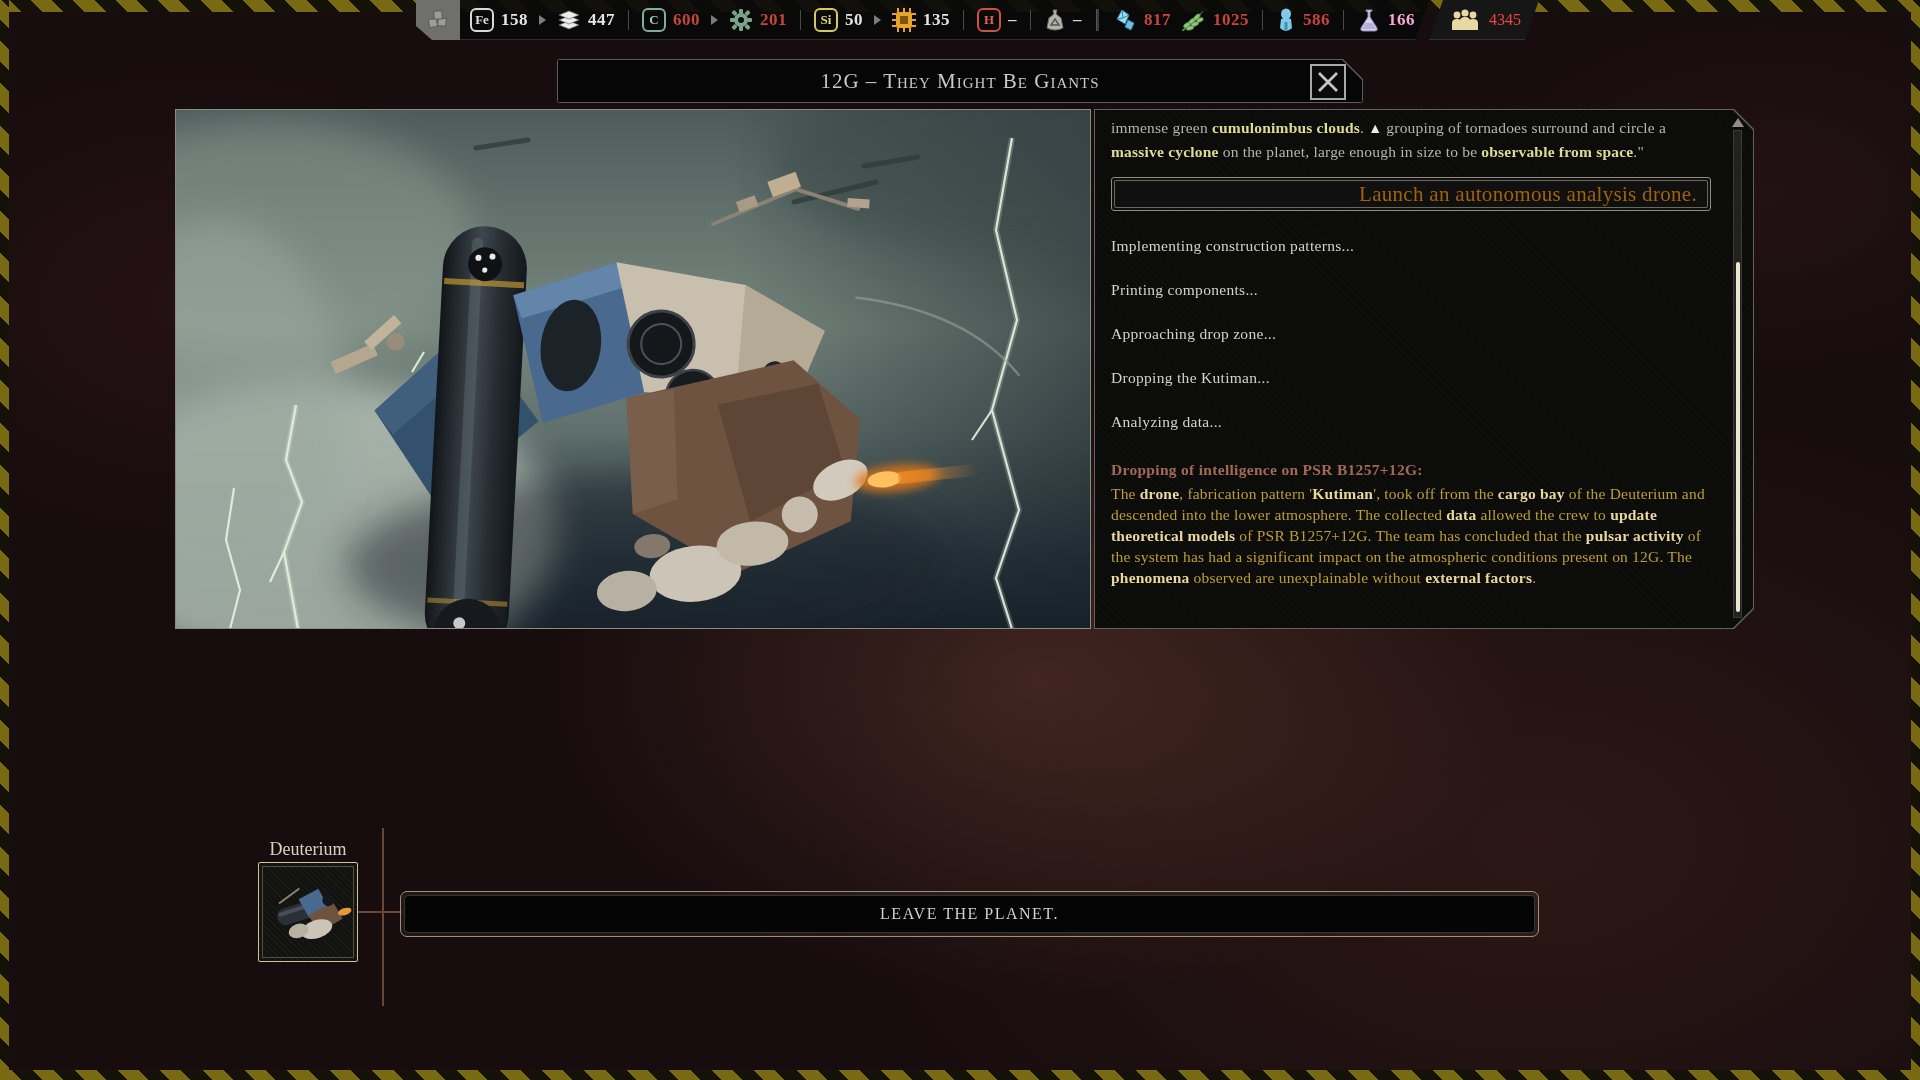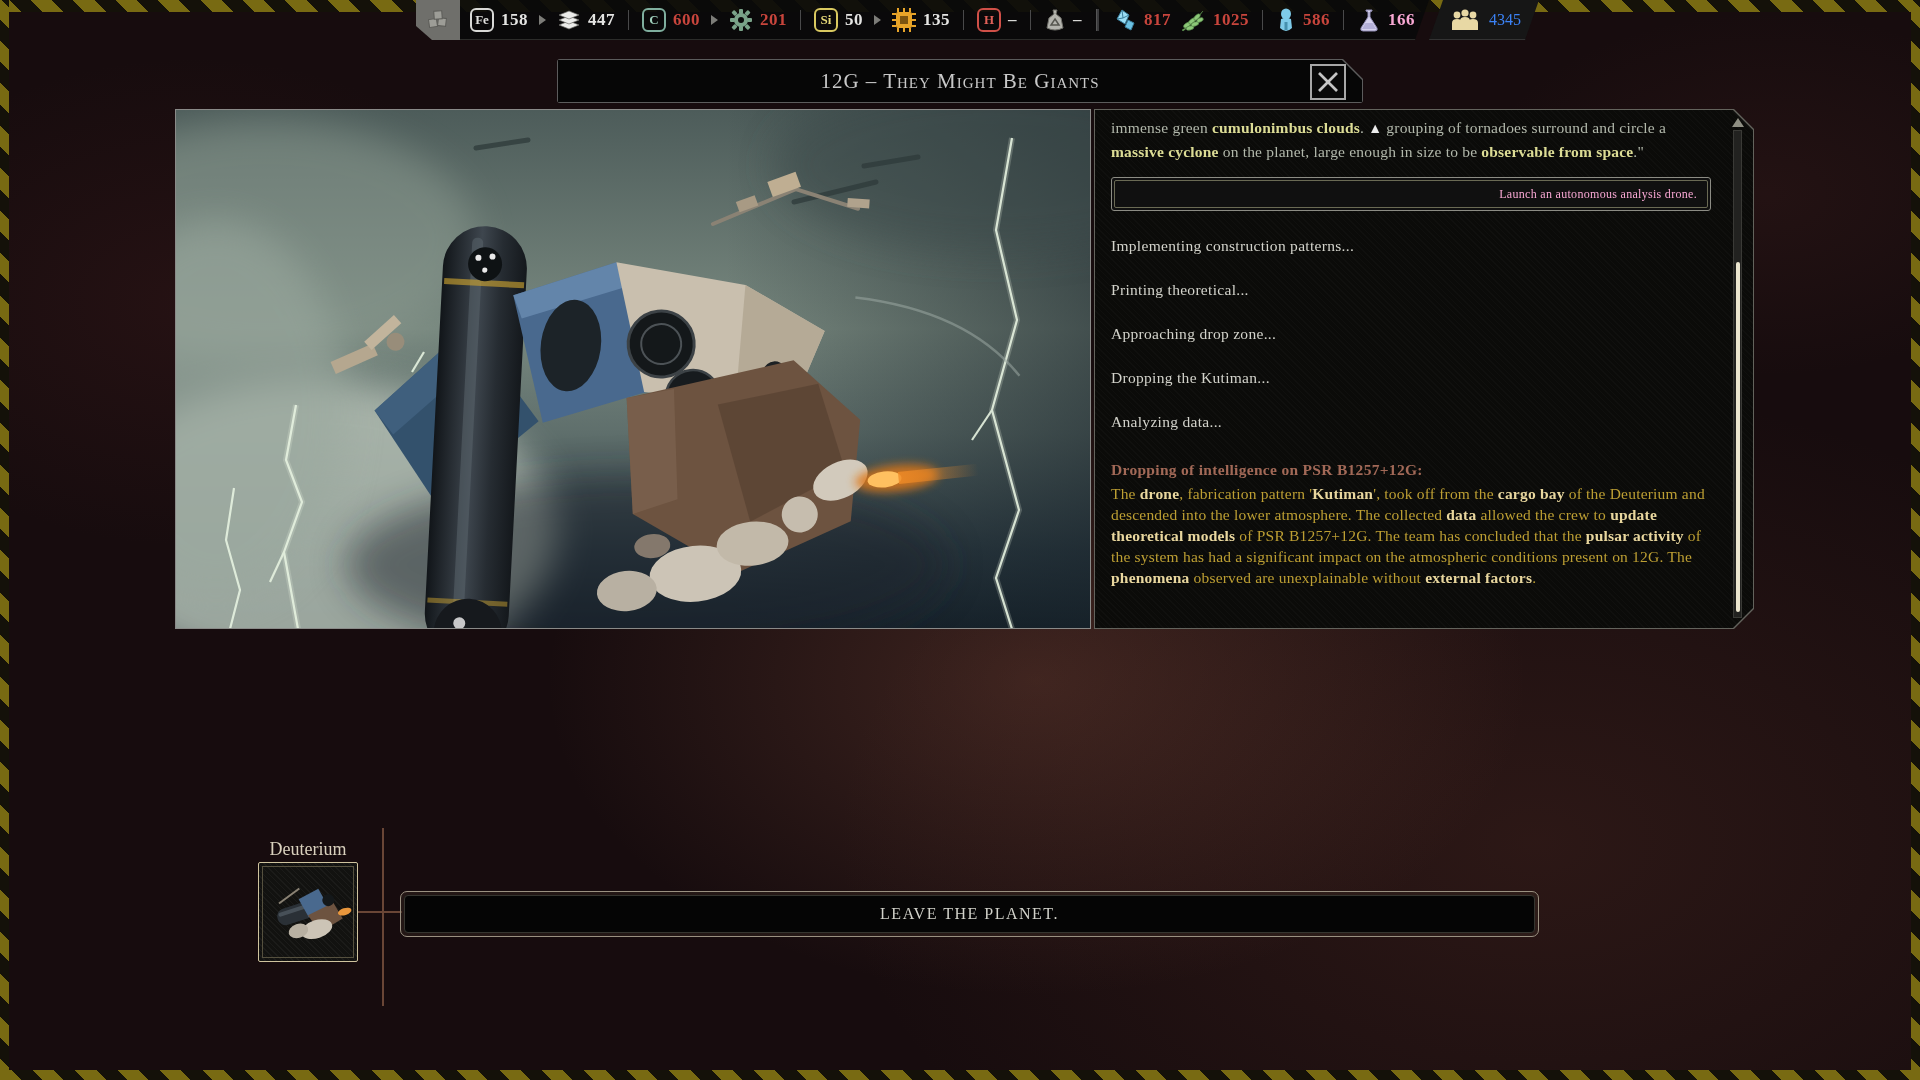--- a/index.html
+++ b/index.html
@@ -56,21 +56,21 @@
     background:#63635c;clip-path:polygon(0 0,calc(100% - 20px) 0,100% 20px,100% calc(100% - 20px),calc(100% - 20px) 100%,0 100%);}
   .panel{position:absolute;inset:1px;background:#0b0b09;
     clip-path:polygon(0 0,calc(100% - 20px) 0,100% 20px,100% calc(100% - 20px),calc(100% - 20px) 100%,0 100%);
     background-image:repeating-linear-gradient(45deg,rgba(255,255,255,.02) 0 1px,transparent 1px 4px);}
   .panel-content{position:absolute;left:16px;right:42px;top:6px;bottom:6px;font-size:15.5px;}
   .intro{color:#b2b8ab;line-height:23px;letter-spacing:.2px;}
   .intro .seg-bold{font-weight:bold;color:#dcdc95;}
   .intro .seg-tri{color:#ececec;font-size:14px;}
   .choice-btn{margin-top:14px;border:1px solid #8c8c84;border-radius:3px;padding:2px;background:#101010;cursor:pointer;}
   .choice-inner{border:1px solid #6a6a54;border-radius:2px;min-height:28px;display:flex;align-items:center;justify-content:flex-end;padding:0 10px;}
-  .choice-label{color:#f9a8d4;font-size:12px;letter-spacing:.3px;}
+  .choice-label{color:#a16207;font-size:21px;letter-spacing:.3px;}
   .status-line{color:#d3d3cb;margin-top:26px;letter-spacing:.3px;}
   .summary-head{color:#a26957;font-weight:bold;margin-top:30px;letter-spacing:.3px;}
   .summary{color:#bd9f33;line-height:21px;margin-top:4px;letter-spacing:.2px;}
   .summary .seg-bold{font-weight:bold;color:#e9d79e;}
   
   .scrollbar{position:absolute;right:8px;top:8px;bottom:10px;width:14px;}
   .scroll-up{position:absolute;top:0;left:1px;width:0;height:0;border-left:6px solid transparent;border-right:6px solid transparent;border-bottom:9px solid #8f8f83;cursor:pointer;}
   .scroll-track{position:absolute;top:12px;bottom:0;left:2px;width:9px;background:#222220;border:1px solid #3a3a36;}
   .scroll-thumb{position:absolute;left:2px;right:1px;top:27%;bottom:1%;background:#ece6cf;border-radius:4px;cursor:pointer;}
 
@@ -255,21 +255,21 @@
       <svg width="32" height="24" viewBox="0 0 32 24">
         <g fill="#e8d8a4">
           <circle cx="8" cy="7" r="3.4"></circle>
             <path d="M3,22 L3,15 Q3,11 8,11 Q13,11 13,15 L13,22 Z"></path>
           <circle cx="24" cy="7" r="3.4"></circle>
             <path d="M19,22 L19,15 Q19,11 24,11 Q29,11 29,15 L29,22 Z"></path>
           <circle cx="16" cy="5" r="3.6"></circle>
             <path d="M11,22 L11,13 Q11,9 16,9 Q21,9 21,13 L21,22 Z"></path>
         </g>
       </svg>
-      <span class="val" style="color: #3b82f6;">4345</span>
+      <span class="val" style="color: #ef4444;">4345</span>
     </div>
   </div>
 
   <div class="title-wrap">
     <div class="title-inner">
       <span class="title-text">12G – They Might Be Giants</span>
       <div class="close-btn">
         <svg width="26" height="26" viewBox="0 0 26 26">
           <line x1="4" y1="4" x2="22" y2="22" stroke="#c6c6c6" stroke-width="2.6"></line>
           <line x1="22" y1="4" x2="4" y2="22" stroke="#c6c6c6" stroke-width="2.6"></line>
@@ -406,21 +406,21 @@
 
         <div class="intro"><span class="seg-normal">immense green </span><span class="seg-bold">cumulonimbus clouds</span><span class="seg-normal">. </span><span class="seg-tri">▲</span><span class="seg-normal"> grouping of tornadoes surround and circle a </span><span class="seg-bold">massive cyclone</span><span class="seg-normal"> on the planet, large enough in size to be </span><span class="seg-bold">observable from space</span><span class="seg-normal">."</span></div>
 
         <div class="choice-btn">
           <div class="choice-inner">
             <span class="choice-label">Launch an autonomous analysis drone.</span>
           </div>
         </div>
 
         <div class="status-line">Implementing construction patterns...</div>
-        <div class="status-line">Printing theoretical...</div>
+        <div class="status-line">Printing components...</div>
         <div class="status-line">Approaching drop zone...</div>
         <div class="status-line">Dropping the Kutiman...</div>
         <div class="status-line">Analyzing data...</div>
 
         <div class="summary-head">Dropping of intelligence on PSR B1257+12G:</div>
         <div class="summary"><span class="seg-normal">The </span><span class="seg-bold">drone</span><span class="seg-normal">, fabrication pattern '</span><span class="seg-bold">Kutiman</span><span class="seg-normal">', took off from the </span><span class="seg-bold">cargo bay</span><span class="seg-normal"> of the Deuterium and descended into the lower atmosphere. The collected </span><span class="seg-bold">data</span><span class="seg-normal"> allowed the crew to </span><span class="seg-bold">update theoretical models</span><span class="seg-normal"> of PSR B1257+12G. The team has concluded that the </span><span class="seg-bold">pulsar activity</span><span class="seg-normal"> of the system has had a significant impact on the atmospheric conditions present on 12G. The </span><span class="seg-bold">phenomena</span><span class="seg-normal"> observed are unexplainable without </span><span class="seg-bold">external factors</span><span class="seg-normal">.</span></div>
       </div>
 
       <div class="scrollbar">
         <div class="scroll-up"></div>

